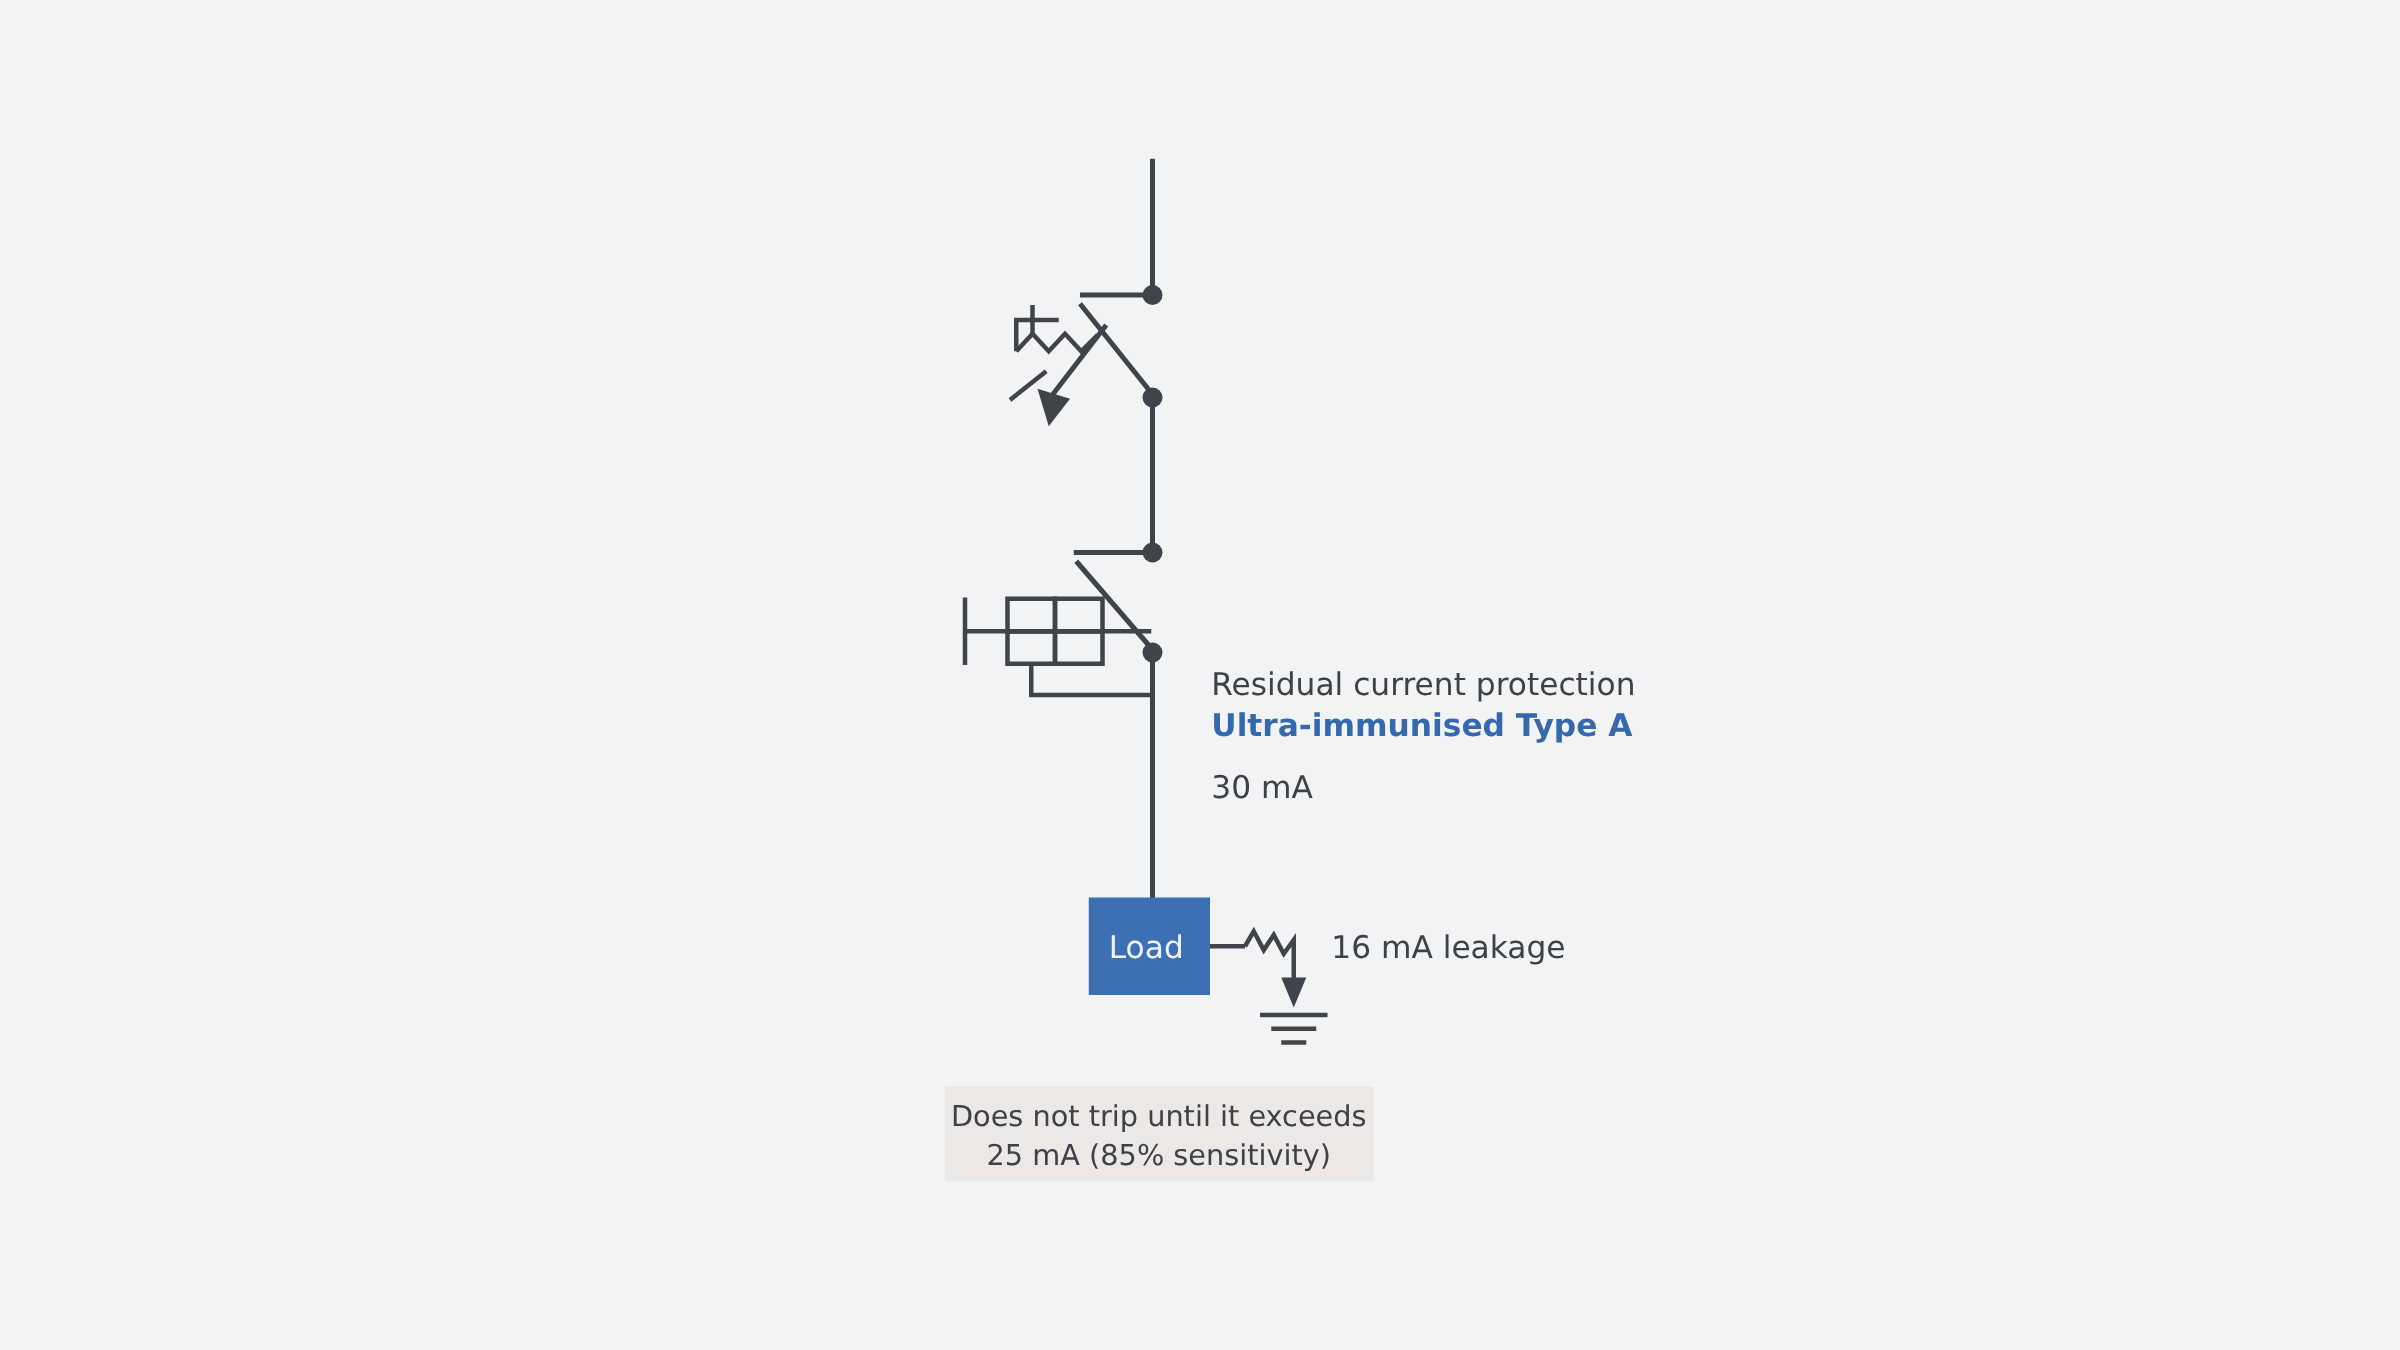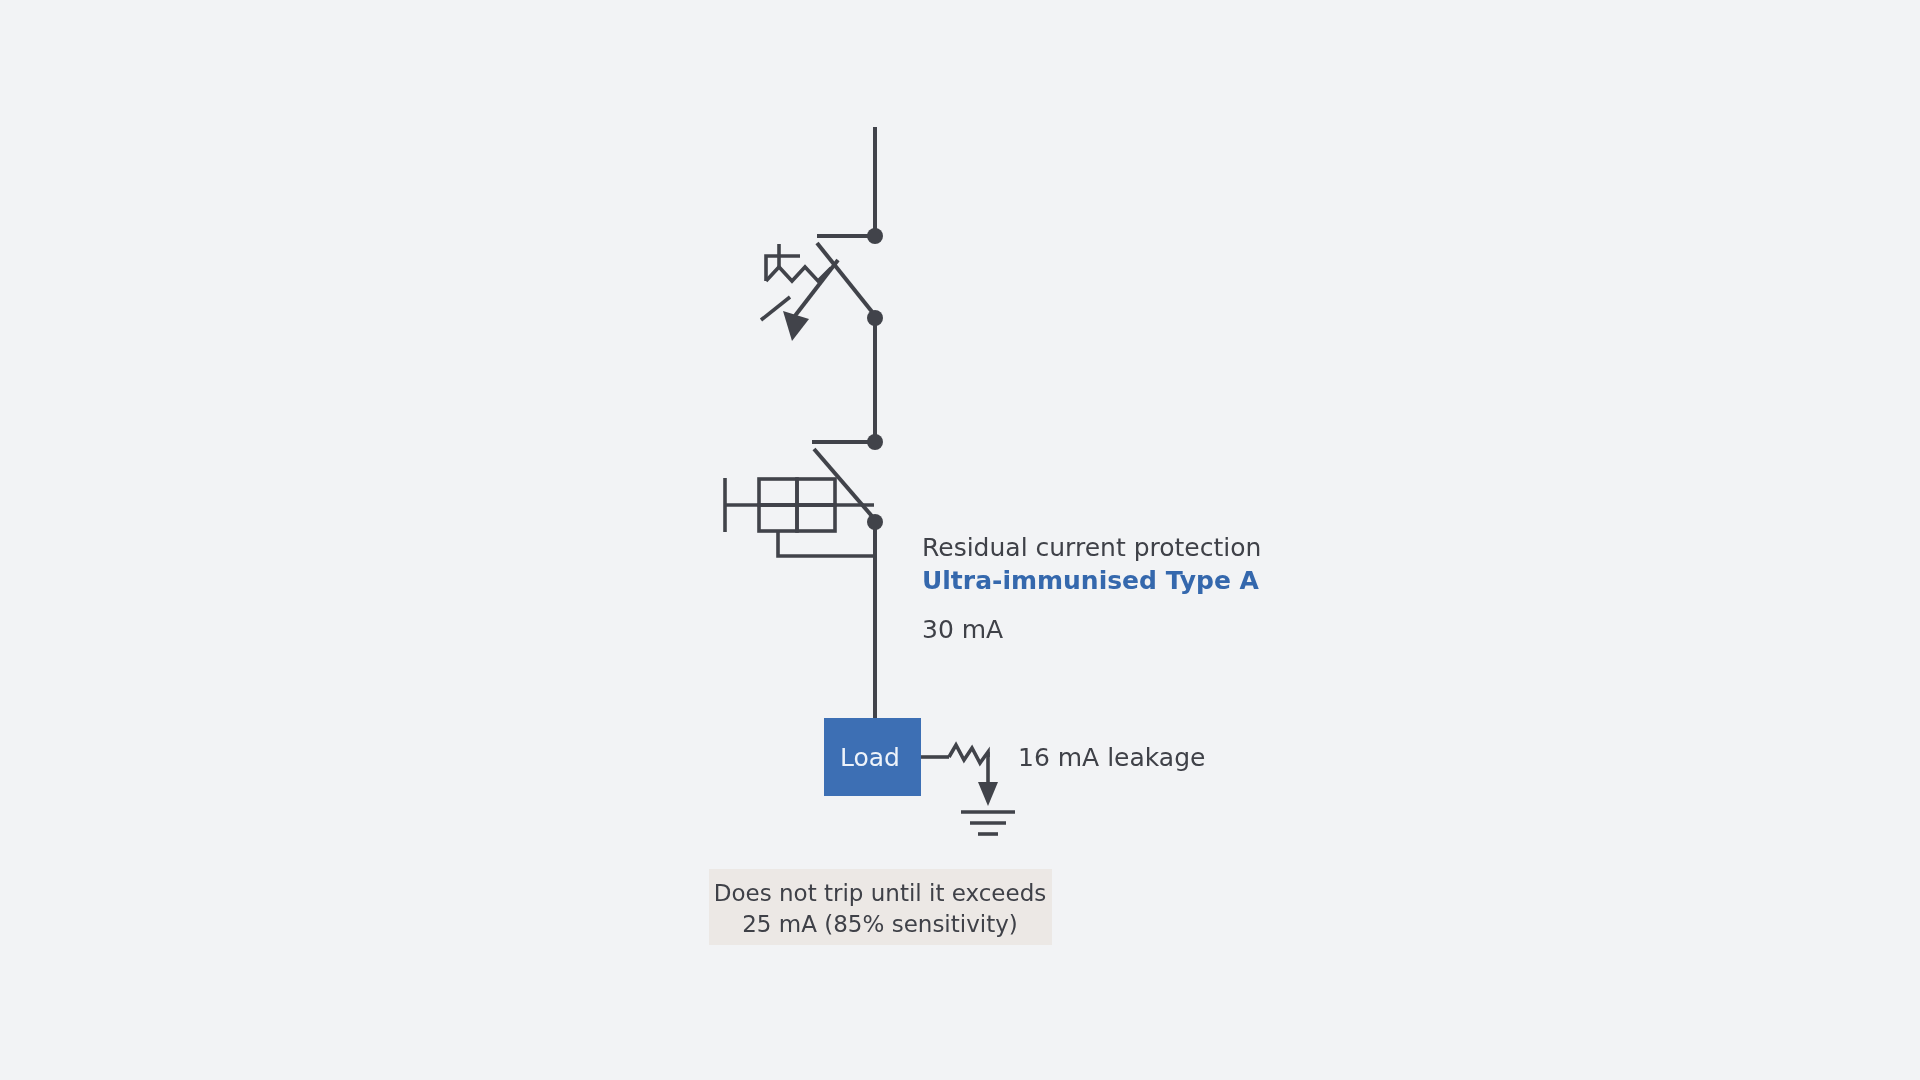--- a/index.html
+++ b/index.html
@@ -10,20 +10,21 @@
     height: 1080px;
     overflow: hidden;
     background: #f2f3f5;
     font-family: "DejaVu Sans", "Liberation Sans", sans-serif;
   }
   #canvas {
     position: relative;
     width: 1756px;
     height: 1080px;
     background: #f2f3f5;
+    margin-left: 47px;
   }
   svg#diagram {
     position: absolute;
     left: 0;
     top: 0;
     width: 1920px;
     height: 1080px;
     display: block;
   }
   .wire {

